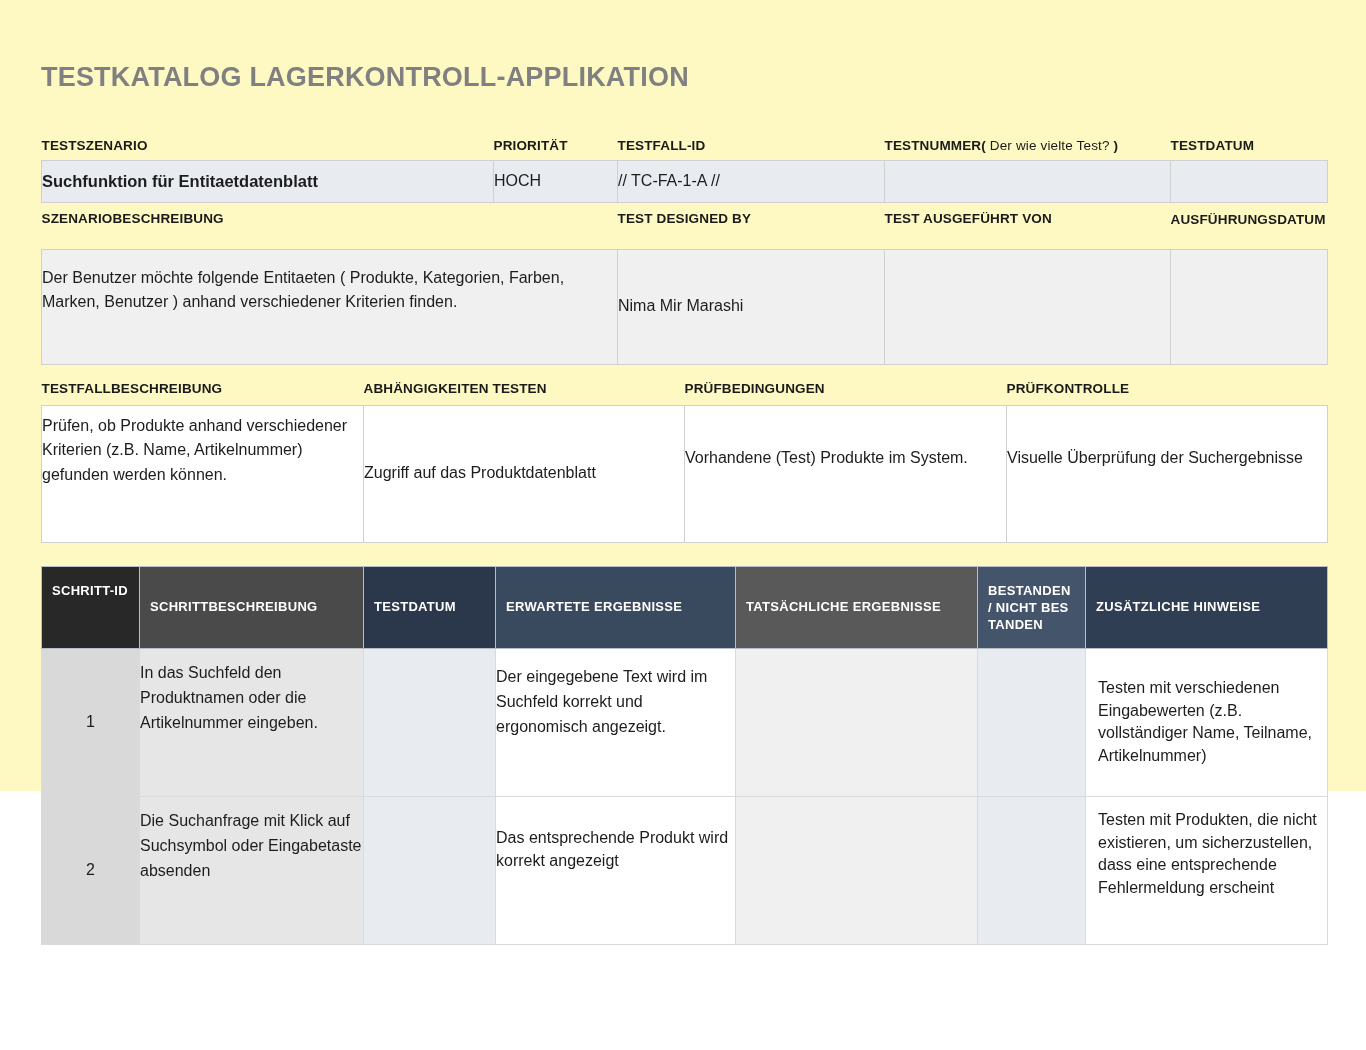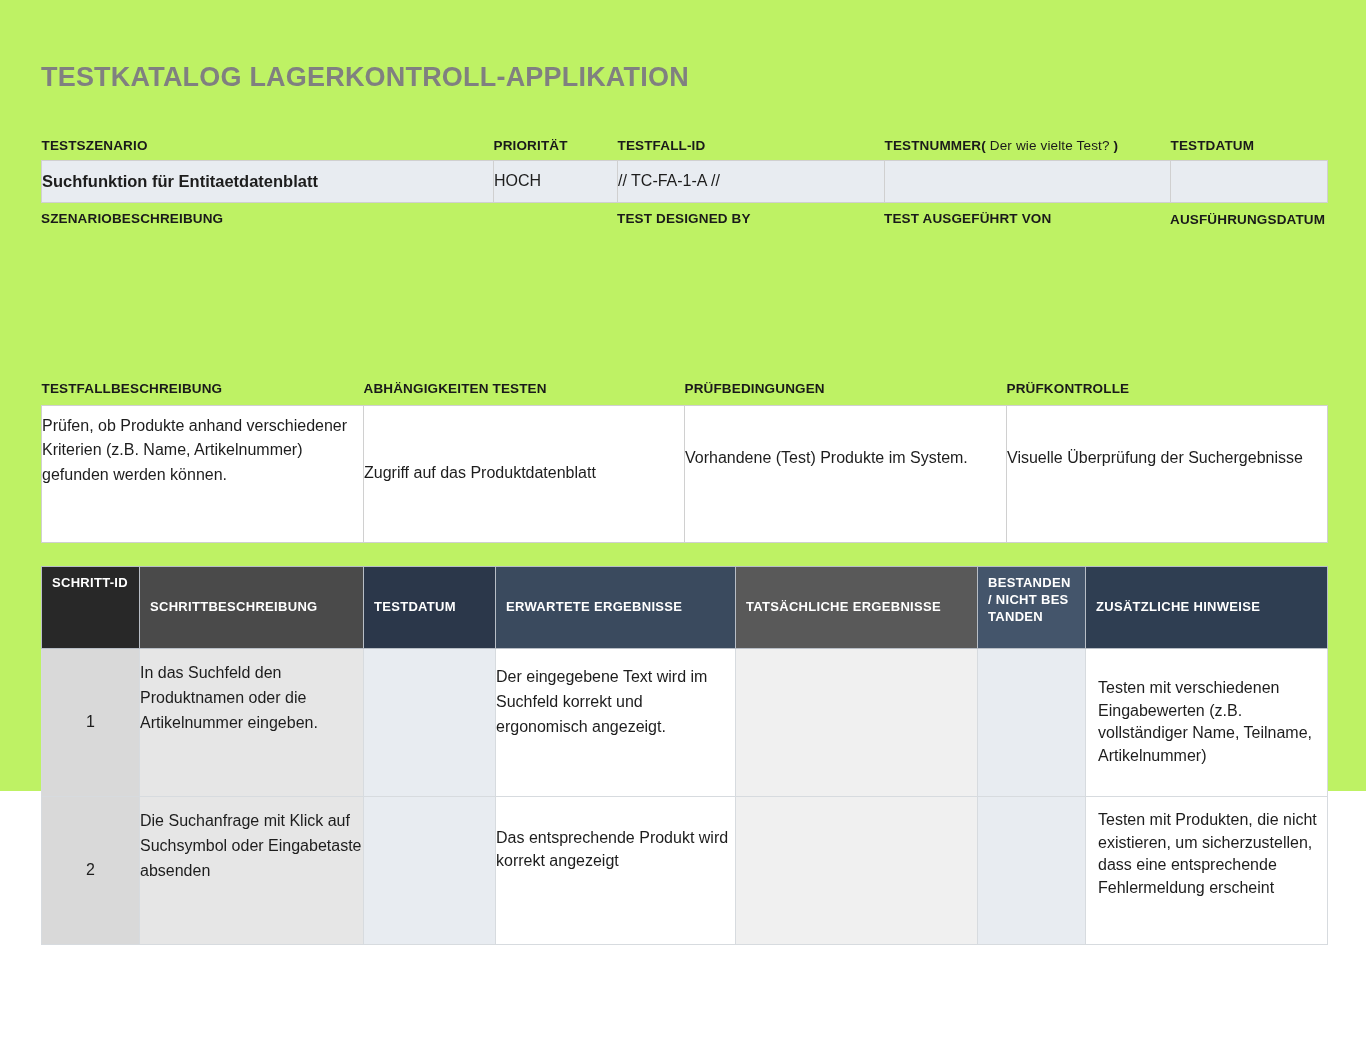--- a/index.html
+++ b/index.html
@@ -9,21 +9,21 @@
     width: 1366px;
     height: 1050px;
     background: #ffffff;
     font-family: "Liberation Sans", sans-serif;
     overflow: hidden;
   }
   .page {
     position: relative;
     width: 1366px;
     height: 791px;
-    background: #bef264;
+    background: #fef9c3;
   }
 
   
   .doc-title {
     position: absolute;
     left: 41px;
     top: 62px;
     font-size: 27px;
     font-weight: bold;
     color: #808080;
@@ -95,21 +95,21 @@
   #t4 th {
     color: #ffffff;
     font-size: 13px;
     font-weight: bold;
     letter-spacing: 0.3px;
     line-height: 1.3;
     padding: 10px 9px 10px 10px;
     vertical-align: middle;
     border: 1px solid #b8bec6;
   }
-  #t4 th.topal { vertical-align: top; padding-top: 8px; }
+  #t4 th.topal { vertical-align: top; padding-top: 16px; }
   #t4 tr.headrow th { height: 82px; }
   #t4 td { border: 1px solid #d7dbdf; }
   #t4 tr.steprow td { height: 148px; }
 
   .h-black  { background: #282828; }
   .h-dgray  { background: #4a4a4a; margin-left: 40px; }
   .h-navy   { background: #2b374a; }
   .h-slate  { background: #3a4a5e; margin-left: 22px; }
   .h-gray   { background: #595959; }
   .h-slate2 { background: #44556b; }
@@ -155,20 +155,26 @@
         <col style="width:286px">
         <col style="width:157px">
     </colgroup>
     <tbody>
         <tr class="hrow">
       <td class="colhead">SZENARIOBESCHREIBUNG</td>
       <td class="colhead">TEST DESIGNED BY</td>
       <td class="colhead">TEST AUSGEFÜHRT VON</td>
       <td class="colhead wrapme" style="width:157px">AUSFÜHRUNGSDATUM</td>
     </tr>
+    <tr class="drow">
+      <td class="cell fill-lgray" style="padding-top:16px">Der Benutzer möchte folgende Entitaeten ( Produkte, Kategorien, Farben, Marken, Benutzer ) anhand verschiedener Kriterien finden.</td>
+      <td class="cell mid fill-lgray">Nima Mir Marashi</td>
+      <td class="cell mid fill-lgray"></td>
+      <td class="cell mid fill-lgray"></td>
+    </tr>
   </tbody>
     </table>
 
   <table class="tbl" id="t3">
     <colgroup>
       <col style="width:322px">
         <col style="width:321px">
         <col style="width:322px">
         <col style="width:321px">
     </colgroup>

